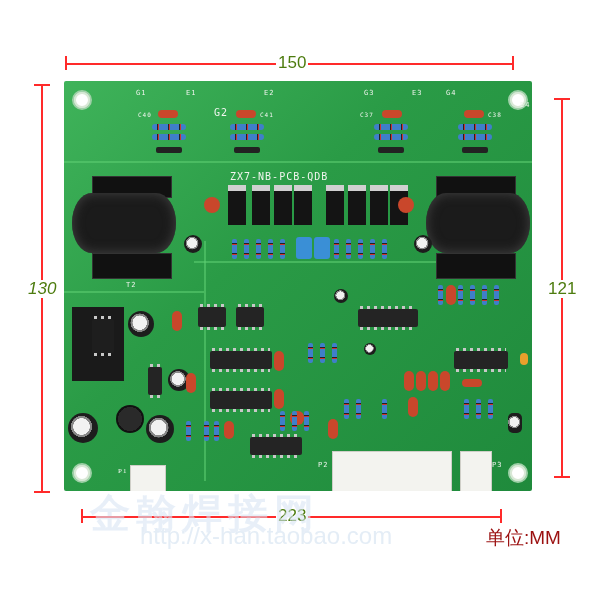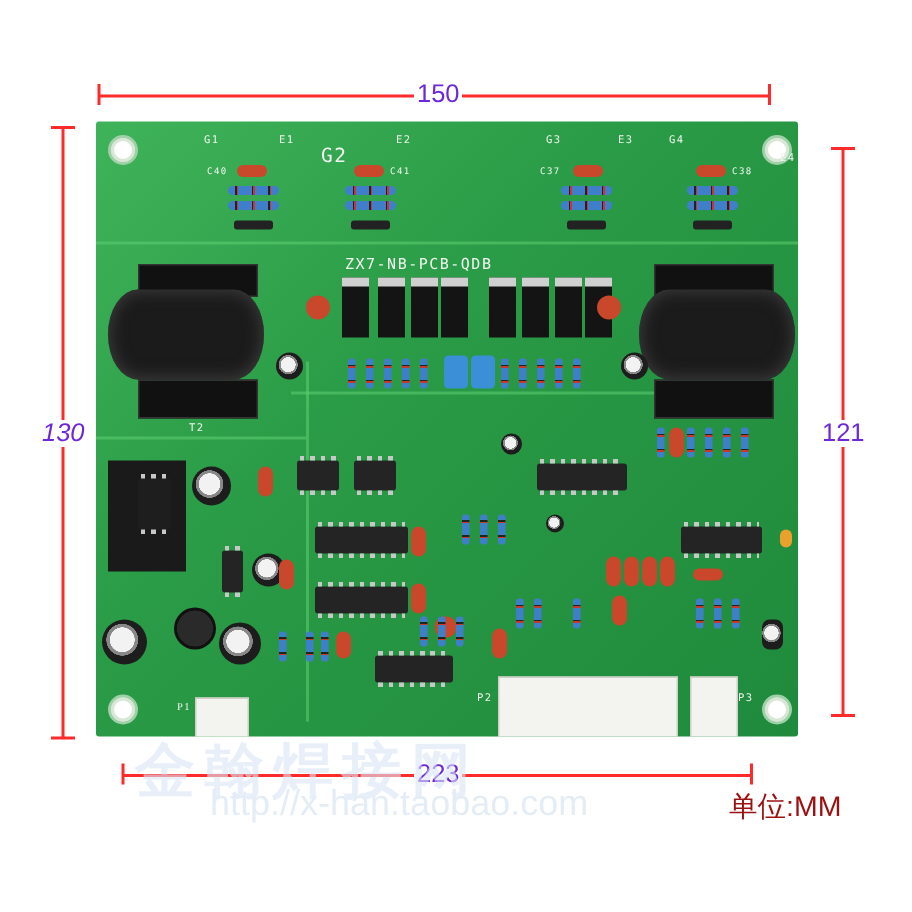--- a/index.html
+++ b/index.html
@@ -1,21 +1,21 @@
 <!DOCTYPE html>
 <html><head>
 <meta charset="utf-8">
 <style>
   html, body { margin:0; padding:0; background:#ffffff; }
   body { width:608px; height:608px; position:relative; overflow:hidden; font-family:"Liberation Sans", sans-serif; }
   .dim-line-h { position:absolute; height:2px; background:#ff2a2a; }
   .dim-line-v { position:absolute; width:2px; background:#ff2a2a; }
   .dim-tick-v { position:absolute; width:2px; height:14px; background:#ff2a2a; }
   .dim-tick-h { position:absolute; height:2px; width:16px; background:#ff2a2a; }
-  .dim-label { position:absolute; color:#6d28d9; font-size:17px; background:#fff; padding:0 2px; line-height:18px; }
+  .dim-label { position:absolute; color:#4d7c0f; font-size:17px; background:#fff; padding:0 2px; line-height:18px; }
   .board { position:absolute; left:64px; top:81px; width:468px; height:410px; background:linear-gradient(135deg,#3fb35a 0%,#2a9b46 40%,#1f8a3c 100%); border-radius:2px; overflow:hidden; }
   .hole { position:absolute; width:16px; height:16px; border-radius:50%; background:#fff; box-shadow:0 0 0 2px #d9e8d6 inset; border:2px solid #9fd0a8; }
   .trace { position:absolute; background:#5fcf72; opacity:.55; }
   .silk { position:absolute; color:#f1f5ef; font-family:"DejaVu Sans Mono", monospace; font-size:9px; letter-spacing:1px; }
   .transformer { position:absolute; background:#1b1b1b; border-radius:40px/60px; box-shadow:inset 0 0 12px #444; }
   .bobbin { position:absolute; background:#111; border:1px solid #333; }
   .ic { position:absolute; background:#242424; border-radius:2px; }
   .ic::before, .ic::after { content:""; position:absolute; left:2px; right:2px; height:3px; background:repeating-linear-gradient(90deg,#c8c8c8 0 3px,transparent 3px 7px); }
   .ic::before { top:-3px; } .ic::after { bottom:-3px; }
   .res { position:absolute; width:5px; height:20px; background:repeating-linear-gradient(180deg,#3f7fc9 0 4px,#222 4px 5px,#c33 5px 6px,#3f7fc9 6px 10px); border-radius:2px; }
@@ -57,21 +57,21 @@
 
   <div class="trace" style="left:0; top:80px; width:468px; height:2px;"></div>
   <div class="trace" style="left:130px; top:180px; width:300px; height:2px;"></div>
   <div class="trace" style="left:140px; top:160px; width:2px; height:240px;"></div>
   <div class="trace" style="left:0; top:210px; width:140px; height:2px;"></div>
 
   <div class="silk" style="left:166px; top:90px; font-size:10px;">ZX7-NB-PCB-QDB</div>
 
   <div class="silk" style="left:72px; top:8px; font-size:7px;">G1</div>
   <div class="silk" style="left:122px; top:8px; font-size:7px;">E1</div>
-  <div class="silk" style="left:150px; top:16px; font-size:13px;">G2</div>
+  <div class="silk" style="left:150px; top:26px; font-size:10px;">G2</div>
   <div class="silk" style="left:200px; top:8px; font-size:7px;">E2</div>
   <div class="silk" style="left:300px; top:8px; font-size:7px;">G3</div>
   <div class="silk" style="left:348px; top:8px; font-size:7px;">E3</div>
   <div class="silk" style="left:382px; top:8px; font-size:7px;">G4</div>
   <div class="silk" style="left:432px; top:20px; font-size:7px;margin-left:24px;">E4</div>
 
   <div class="silk" style="left:74px; top:30px; font-size:6px;">C40</div>
   <div class="cap-red" style="left:94px; top:29px; width:20px; height:8px;"></div>
   <div class="resh" style="left:88px; top:43px;"></div>
   <div class="resh" style="left:88px; top:53px;"></div>

